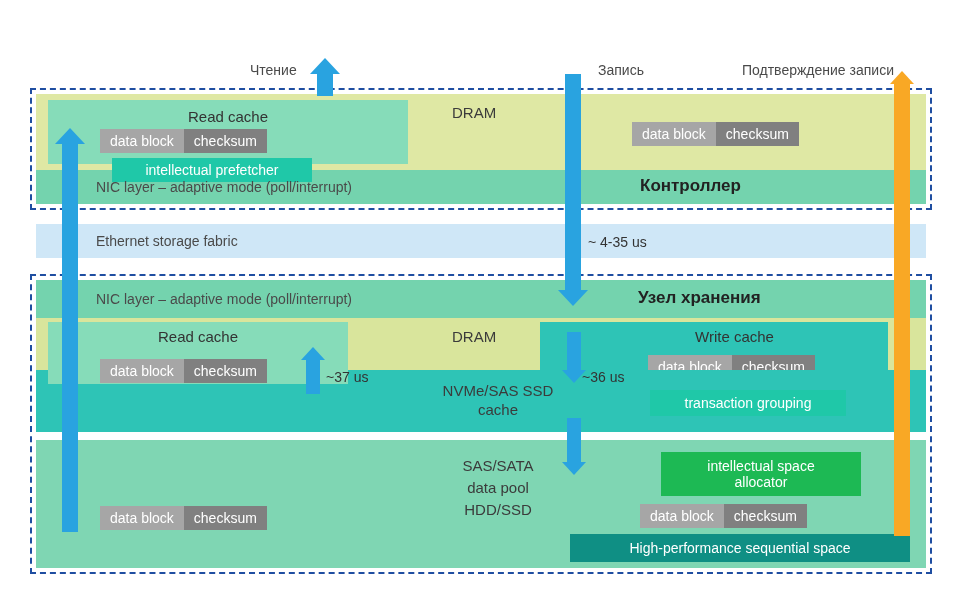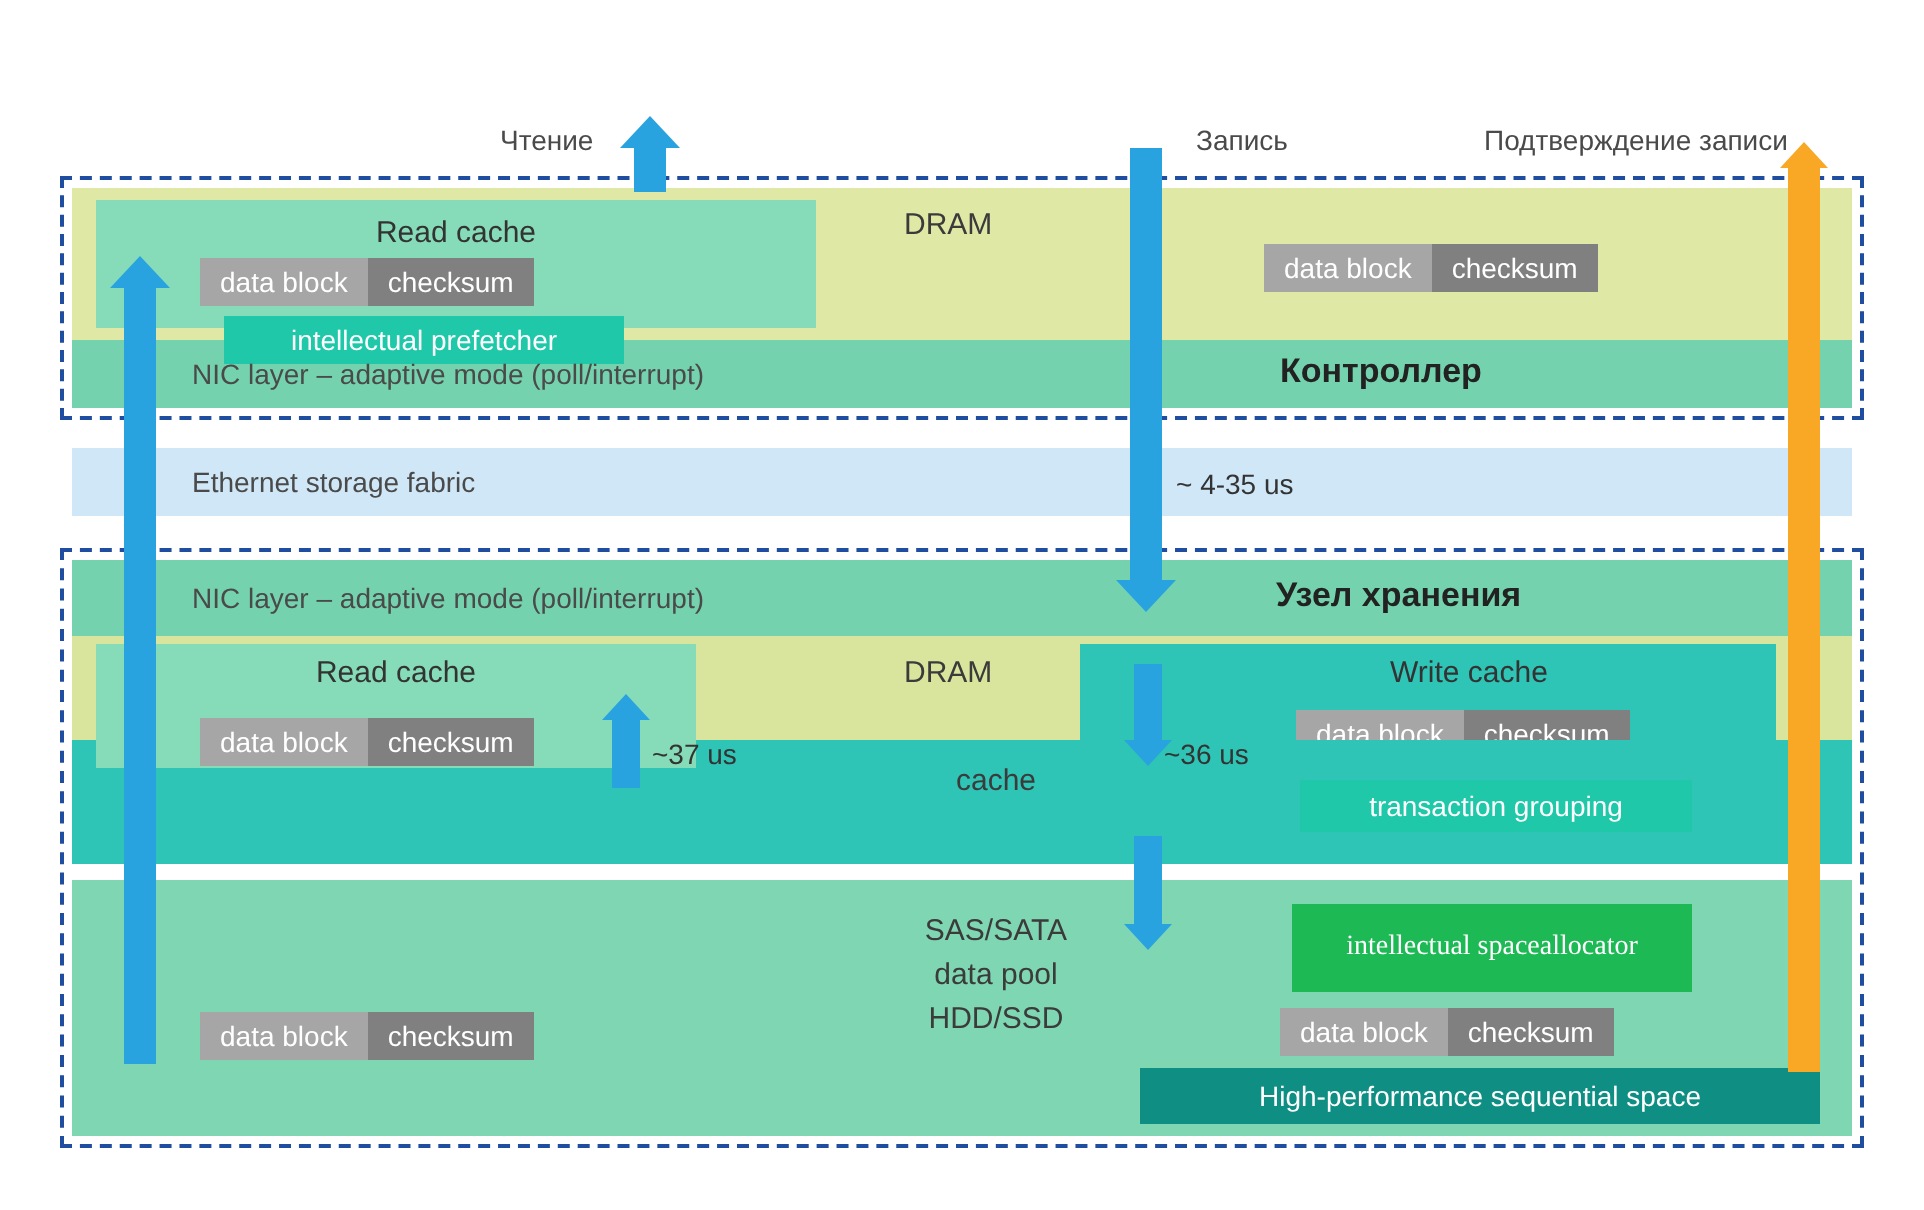--- a/index.html
+++ b/index.html
@@ -204,36 +204,37 @@
   <div class="abs p-midgreen" style="left:48px; top:322px; width:300px; height:62px; z-index:3;"></div>
   <div class="abs cache-label" style="left:48px; top:328px; width:300px; z-index:4;">Read cache</div>
   <div class="abs chip-row" style="left:100px; top:359px; z-index:4;">
     <div class="chip-a">data block</div>
     <div class="chip-b">checksum</div>
   </div>
   <div class="abs p-teal" style="left:540px; top:384px; width:348px; height:48px; z-index:3;"></div>
   <div class="abs pill pill-teal" style="left:650px; top:390px; width:196px; height:26px; z-index:4;">transaction grouping</div>
 
   <div class="abs lbl-dark" style="left:408px; top:382px; font-size:15px; text-align:center; width:180px; line-height:1.25; z-index:5;">
+    <div>NVMe/SAS SSD</div>
     <div>cache</div>
   </div>
 
   <div class="abs p-green2" style="left:36px; top:440px; width:890px; height:128px;"></div>
   <div class="abs lbl-dark" style="left:398px; top:455px; width:200px; font-size:15px; text-align:center; line-height:1.45;">
     <div>SAS/SATA</div>
     <div>data pool</div>
     <div>HDD/SSD</div>
   </div>
 
   <div class="abs chip-row" style="left:100px; top:506px;">
     <div class="chip-a">data block</div>
     <div class="chip-b">checksum</div>
   </div>
 
-  <div class="abs pill pill-green" style="left:646px; top:452px; width:200px; height:44px; flex-direction:row;font-family:Liberation Serif, serif;">
+  <div class="abs pill pill-green" style="left:661px; top:452px; width:200px; height:44px; flex-direction:column;">
     <div>intellectual space</div>
     <div>allocator</div>
   </div>
 
   <div class="abs chip-row" style="left:640px; top:504px;">
     <div class="chip-a">data block</div>
     <div class="chip-b">checksum</div>
   </div>
 
   <div class="abs pill pill-dteal" style="left:570px; top:534px; width:340px; height:28px;">High-performance sequential space</div>

